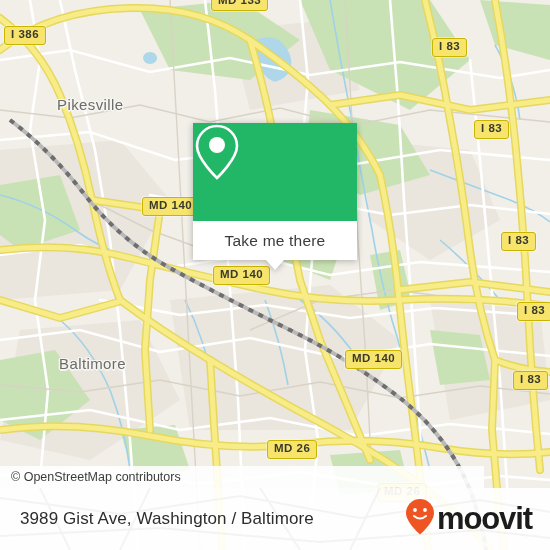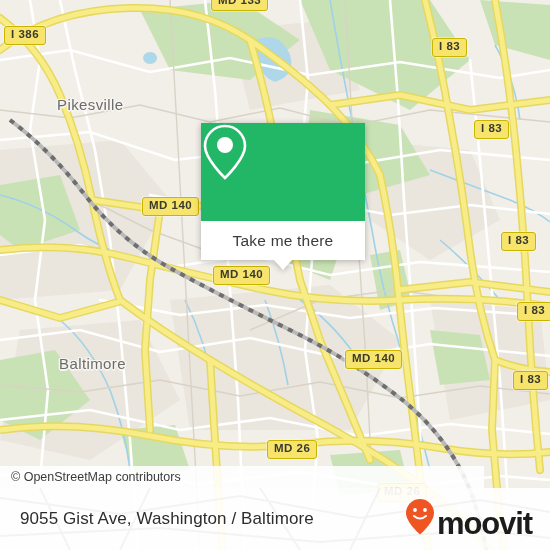--- a/index.html
+++ b/index.html
@@ -43,21 +43,20 @@
     white-space:nowrap;
     box-shadow:0 0 0 1px rgba(255,255,255,.35);
   }
 
   
   #popup{
     position:absolute;
     left:193px;top:123px;
     width:164px;height:137px;
     filter:drop-shadow(0 1px 3px rgba(0,0,0,.28));
-    margin-left:8px;
   }
   #popup-green{
     position:absolute;left:0;top:0;width:164px;height:98px;
     background:#22b767;
     display:flex;align-items:center;justify-content:center;
   }
   #popup-white{
     position:absolute;left:0;top:98px;width:164px;height:39px;
     background:#ffffff;
     display:flex;align-items:center;justify-content:center;
@@ -91,21 +90,21 @@
     box-sizing:border-box;padding:0 18px 0 20px;
     overflow:hidden;
   }
   #footer-faint{
     position:absolute;inset:0;opacity:.10;pointer-events:none;
   }
   #footer-address{
     position:relative;
     color:#2d2d2d;font-size:17px;letter-spacing:.1px;white-space:nowrap;
   }
-  #brand{position:relative;display:flex;align-items:flex-end;gap:2px;}
+  #brand{position:relative;display:flex;align-items:center;gap:2px;}
   #brand-word{
     color:#1c1c1c;font-size:31px;font-weight:bold;letter-spacing:-1.1px;
     line-height:1;position:relative;top:-1px;
   }
 </style>
 </head>
 <body>
 
 <div id="app">
 
@@ -273,21 +272,21 @@
       <g stroke="#9a9a9a" stroke-width="2" fill="none">
         <path d="M0 10 L120 26 L240 8 L360 30 L480 12 L550 24"></path>
         <path d="M40 0 L70 62"></path>
         <path d="M150 0 L120 62"></path>
         <path d="M260 0 L300 62"></path>
         <path d="M380 0 L350 62"></path>
         <path d="M0 48 L160 40 L320 54 L480 42 L550 50"></path>
       </g>
     </svg>
 
-    <span id="footer-address">9055 Gist Ave, Washington / Baltimore</span>
+    <span id="footer-address">3989 Gist Ave, Washington / Baltimore</span>
 
     <div id="brand">
       <span>
         <svg width="30" height="38" viewBox="0 0 30 38">
           <path d="M15 1 C7.3 1 1 7.3 1 15 C1 24.5 15 36.5 15 36.5 C15 36.5 29 24.5 29 15 C29 7.3 22.7 1 15 1 Z" fill="#ef5423"></path>
           <circle cx="10" cy="12" r="1.9" fill="#ffffff"></circle>
           <circle cx="20" cy="12" r="1.9" fill="#ffffff"></circle>
           <path d="M9 18 Q15 23 21 18" stroke="#ffffff" stroke-width="2.1" fill="none" stroke-linecap="round"></path>
         </svg>
       </span>

